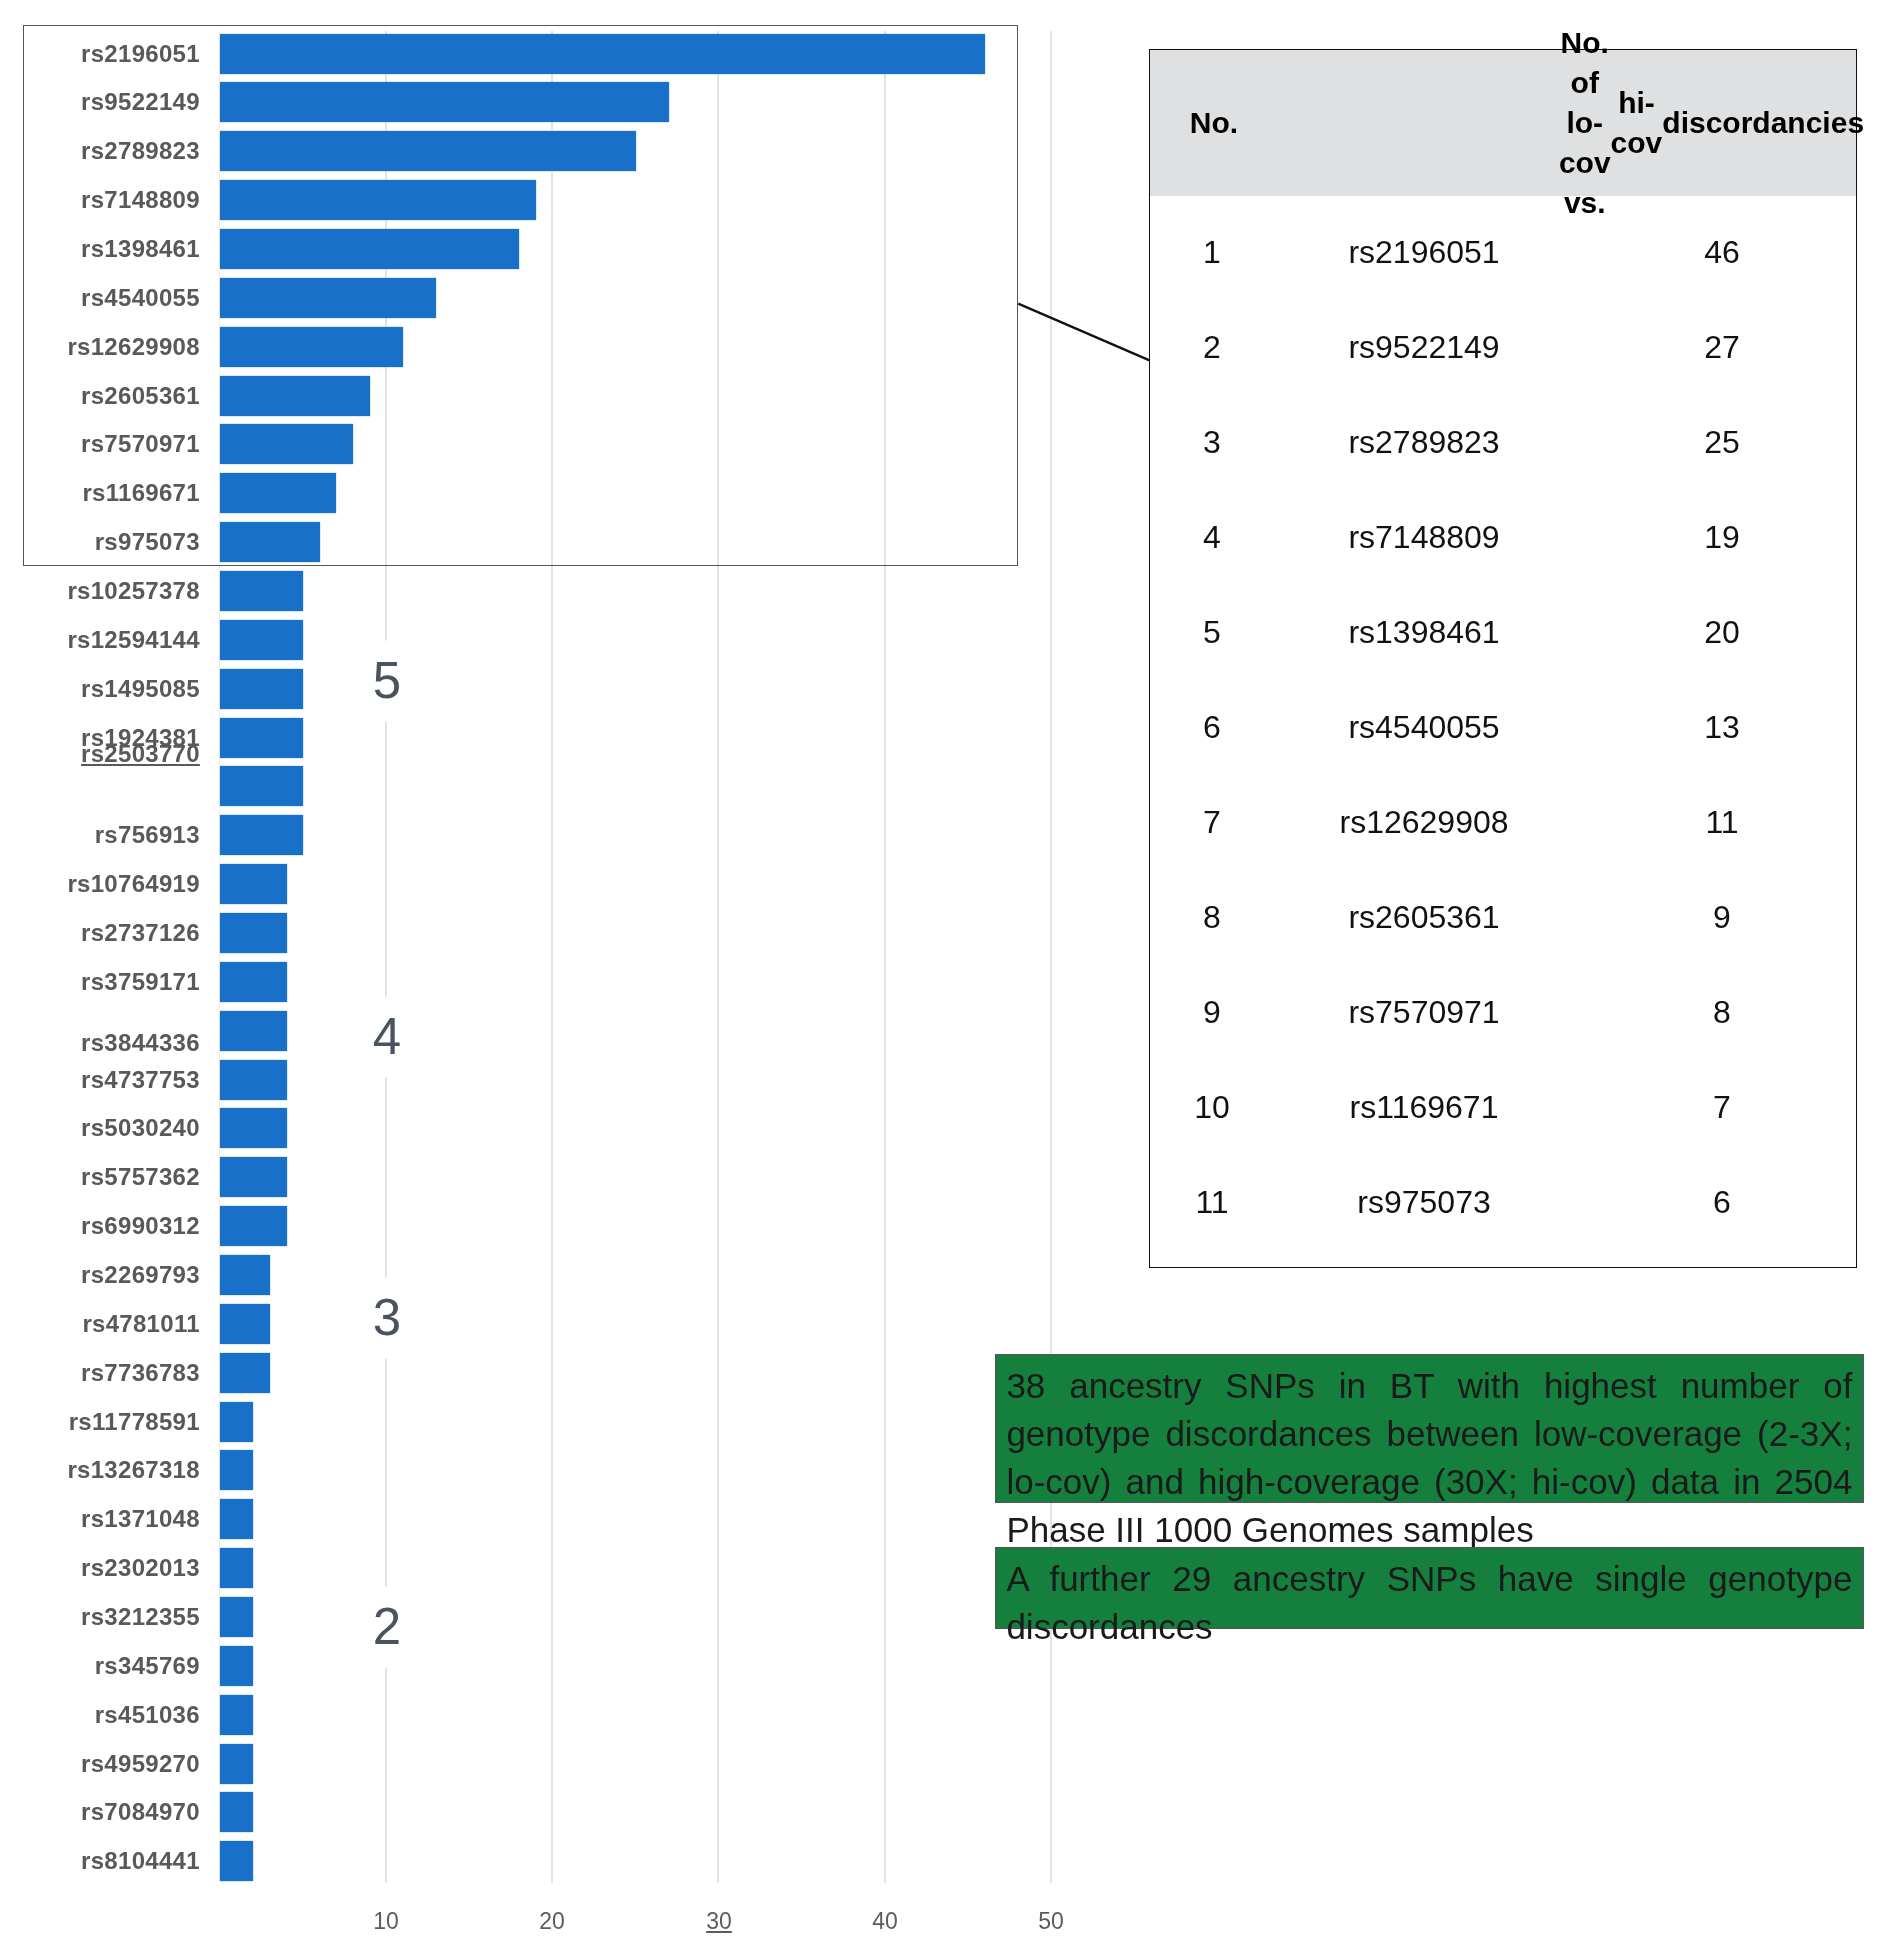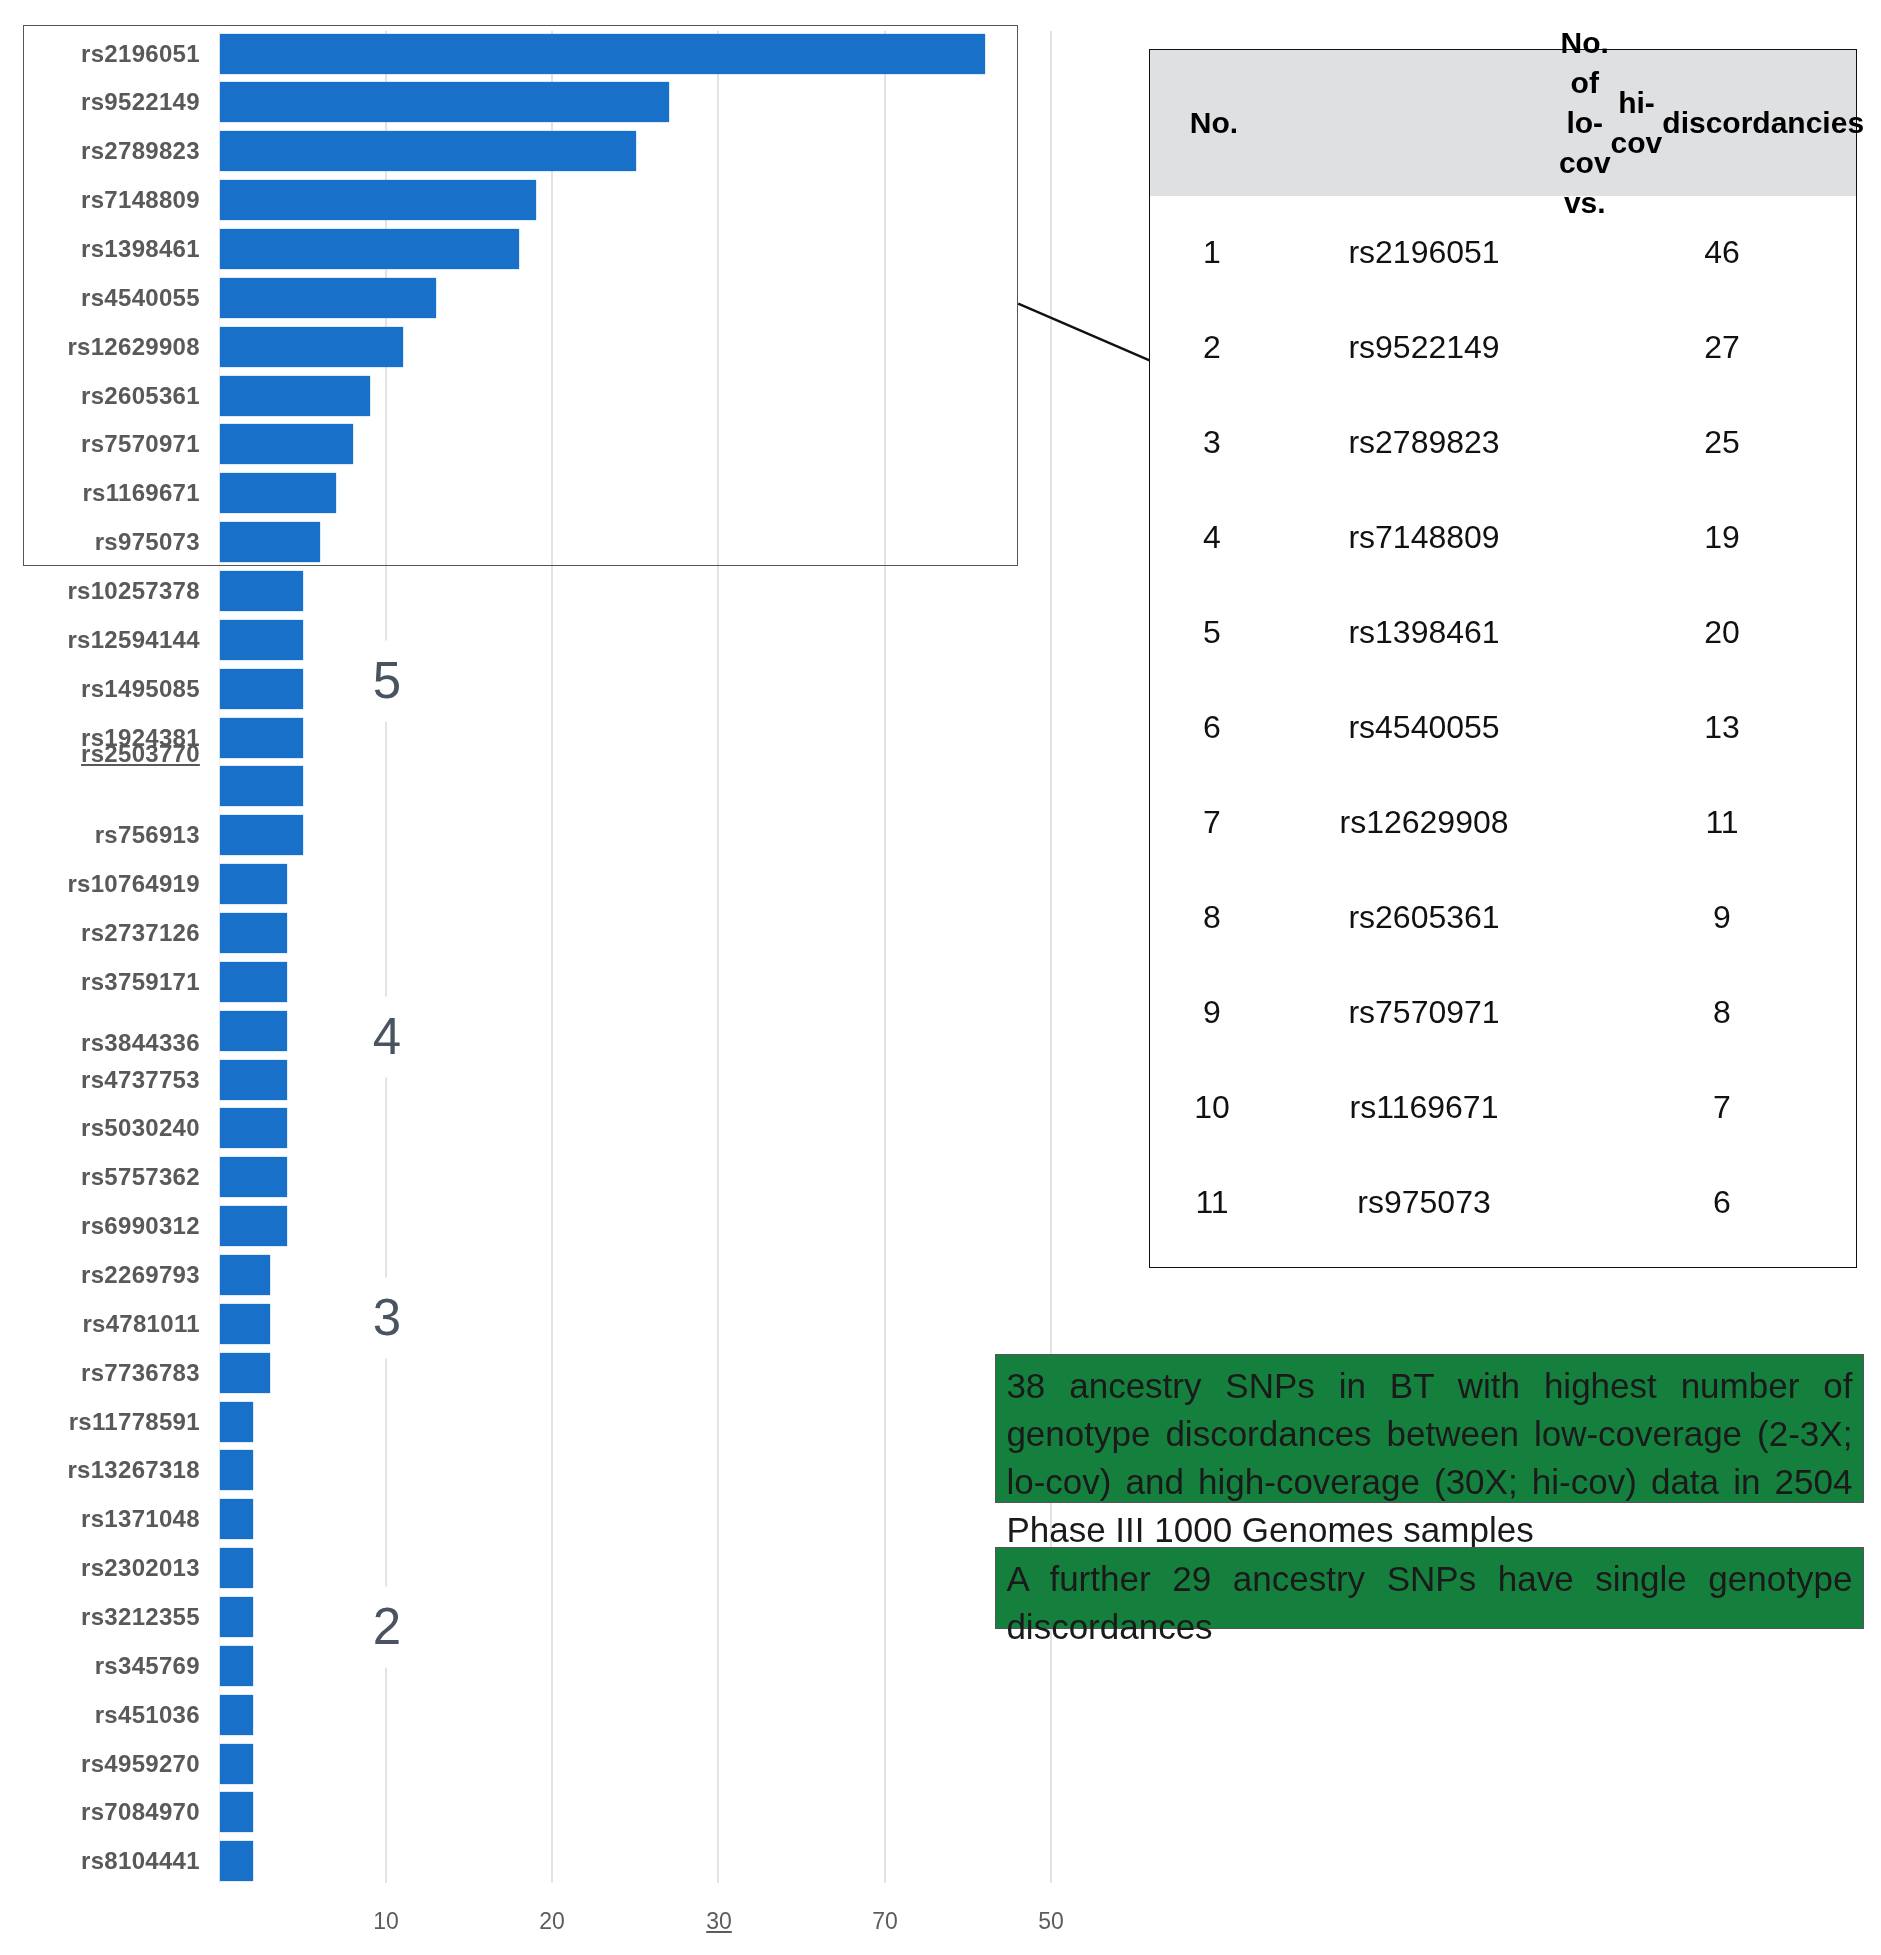--- a/index.html
+++ b/index.html
@@ -126,21 +126,21 @@
       <div class="bar" style="top: 1744px; left: 220px; width: 33px; background: rgb(24, 112, 200);"></div>
       <div class="bar-label" style="top: 1792px; left: 2.9px; right: auto;">rs7084970</div>
       <div class="bar" style="top: 1792px; left: 220px; width: 33px; background: rgb(24, 112, 200);"></div>
       <div class="bar-label" style="top: 1841px; left: 2.9px; right: auto;">rs8104441</div>
       <div class="bar" style="top: 1841px; left: 220px; width: 33px; background: rgb(24, 112, 200);"></div>
     </div>
   <div id="ticks">
       <div class="tick-label" style="left: 386px; top: 1908px;">10</div>
       <div class="tick-label" style="left: 552px; top: 1908px;">20</div>
       <div class="tick-label" style="left: 719px; top: 1908px; text-decoration: underline;">30</div>
-      <div class="tick-label" style="left: 885px; top: 1908px;">70</div>
+      <div class="tick-label" style="left: 885px; top: 1908px;">40</div>
       <div class="tick-label" style="left: 1051px; top: 1908px;">50</div>
     </div>
   <div id="groups">
       <div class="group-label" style="left: 387px; top: 681px;">5</div>
       <div class="group-label" style="left: 387px; top: 1037px;">4</div>
       <div class="group-label" style="left: 387px; top: 1318px;">3</div>
       <div class="group-label" style="left: 387px; top: 1627px;">2</div>
     </div>
 </div>
 

